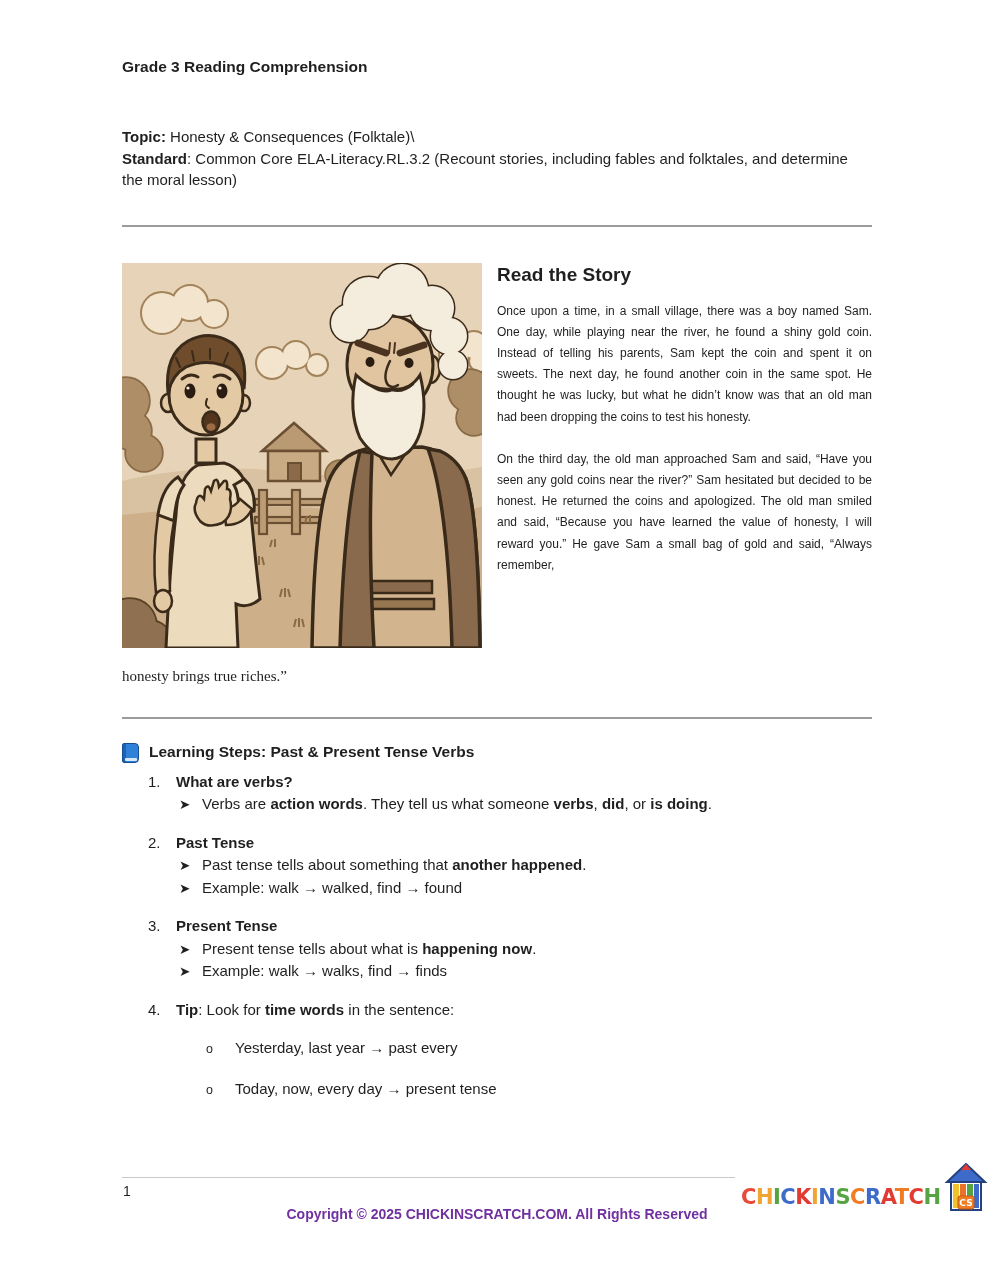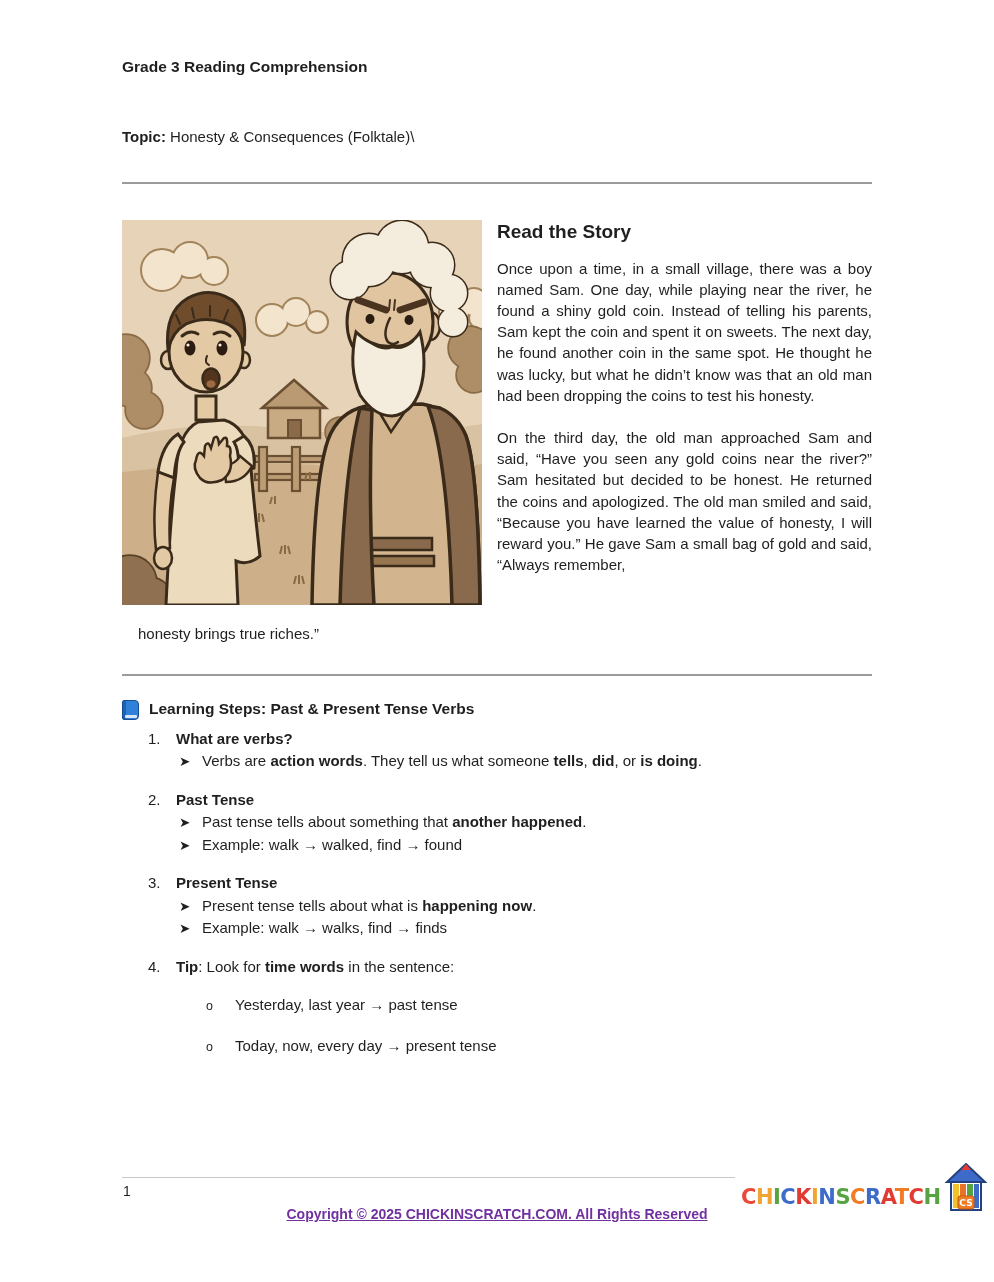--- a/index.html
+++ b/index.html
@@ -26,24 +26,24 @@
   hr.rule2 { clear: both; margin-top: 30px; }
 
   .story { margin-top: 36px; }
   .story-img {
     float: left; width: 360px; height: 385px;
     margin: 0 15px 16px 0;
   }
   .story-img svg { display: block; }
   .story h2 { font-size: 19px; line-height: 24px; font-weight: 700; margin: 0 0 14px 0; }
   .story p.just {
-    font-size: 15px; line-height: 21.2px;
+    font-size: 12px; line-height: 21.2px;
     text-align: justify; margin: 0 0 21px 0;
   }
-  .story p.cont { clear: left; font-size: 15px; line-height: 21.2px; margin: 16px; padding-top: 2px; }
+  .story p.cont { clear: left; font-size: 15px; line-height: 21.2px; margin: 0; padding-top: 2px; font-family: Liberation Serif, serif; }
 
   .learning { margin-top: 24px; }
   .ls-heading-row { display: flex; }
   .book-icon {
     width: 17px; height: 20px; flex: 0 0 17px;
     border-radius: 2px 4px 4px 2px;
     background: linear-gradient(90deg, #1e62b5 0%, #1e62b5 20%, #2f80d9 20%);
     border: 1.5px solid #174e92;
     margin-right: 10px;
     position: relative;
@@ -70,32 +70,33 @@
   .page-num { position: absolute; left: 123px; top: 1183px; font-size: 14px; }
   .logo { position: absolute; left: 741px; top: 1163px; display: flex; align-items: center; }
   .logo-text {
     font-family: "DejaVu Sans", sans-serif;
     font-size: 21px; font-weight: 800; letter-spacing: -0.5px;
     margin-top: 14px; white-space: nowrap;
   }
   .logo-house { margin-left: 3px; }
   .copyright {
     position: absolute; left: 122px; top: 1206px; width: 750px;
-    text-align: center; color: #7030a0; font-weight: 700; font-size: 14px; text-decoration: underline;
+    text-align: center; color: #7030a0; font-weight: 700; font-size: 14px;
   }
 </style>
 </head>
 <body>
 
 <div class="content">
 
   <div class="header-title">Grade 3 Reading Comprehension</div>
 
   <div class="meta">
     <p><span class="b">Topic:</span><span> Honesty &amp; Consequences (Folktale)\</span></p>
+    <p><span class="b">Standard</span><span>: Common Core ELA-Literacy.RL.3.2 (Recount stories, including fables and folktales, and determine the moral lesson)</span></p>
   </div>
 
   <hr class="rule">
 
   <div class="story">
     <div class="story-img">
       <svg width="360" height="385" viewBox="0 0 360 385">
 
         <rect width="360" height="385" fill="#e7d4b8"></rect>
 
@@ -263,35 +264,35 @@
   <hr class="rule rule2">
 
   <div class="learning">
     <div class="ls-heading-row">
       <span class="book-icon"></span>
       <span class="ls-heading">Learning Steps: Past &amp; Present Tense Verbs</span>
     </div>
     <div class="ls-list">
         <div class="ls-item">
           <div class="ls-row"><span class="ls-num">1.</span><span><span class="b">What are verbs?</span></span></div>
-          <div class="ls-line"><span class="ls-bullet">➤</span><span><span>Verbs are </span><span class="b">action words</span><span>. They tell us what someone </span><span class="b">tells</span><span>, </span><span class="b">did</span><span>, or </span><span class="b">is doing</span><span>.</span></span></div>
+          <div class="ls-line"><span class="ls-bullet">➤</span><span><span>Verbs are </span><span class="b">action words</span><span>. They tell us what someone </span><span class="b">verbs</span><span>, </span><span class="b">did</span><span>, or </span><span class="b">is doing</span><span>.</span></span></div>
         </div>
         <div class="ls-item">
           <div class="ls-row"><span class="ls-num">2.</span><span><span class="b">Past Tense</span></span></div>
           <div class="ls-line"><span class="ls-bullet">➤</span><span><span>Past tense tells about something that </span><span class="b">another happened</span><span>.</span></span></div>
           <div class="ls-line"><span class="ls-bullet">➤</span><span><span>Example: </span><span class="i">walk → walked, find → found</span></span></div>
         </div>
         <div class="ls-item">
           <div class="ls-row"><span class="ls-num">3.</span><span><span class="b">Present Tense</span></span></div>
           <div class="ls-line"><span class="ls-bullet">➤</span><span><span>Present tense tells about what is </span><span class="b">happening now</span><span>.</span></span></div>
           <div class="ls-line"><span class="ls-bullet">➤</span><span><span>Example: </span><span class="i">walk → walks, find → finds</span></span></div>
         </div>
         <div class="ls-item">
           <div class="ls-row"><span class="ls-num">4.</span><span><span class="b">Tip</span><span>: Look for </span><span class="b">time words</span><span> in the sentence:</span></span></div>
-          <div class="ls-sub"><span class="ls-sub-bullet">o</span><span><span class="i">Yesterday, last year</span><span> → past tense</span></span></div>
+          <div class="ls-sub"><span class="ls-sub-bullet">o</span><span><span class="i">Yesterday, last year</span><span> → past every</span></span></div>
           <div class="ls-sub"><span class="ls-sub-bullet">o</span><span><span class="i">Today, now, every day</span><span> → present tense</span></span></div>
         </div>
       </div>
   </div>
 
 </div>
 
 <div class="footer-rule"></div>
 <div class="page-num">1</div>
 

